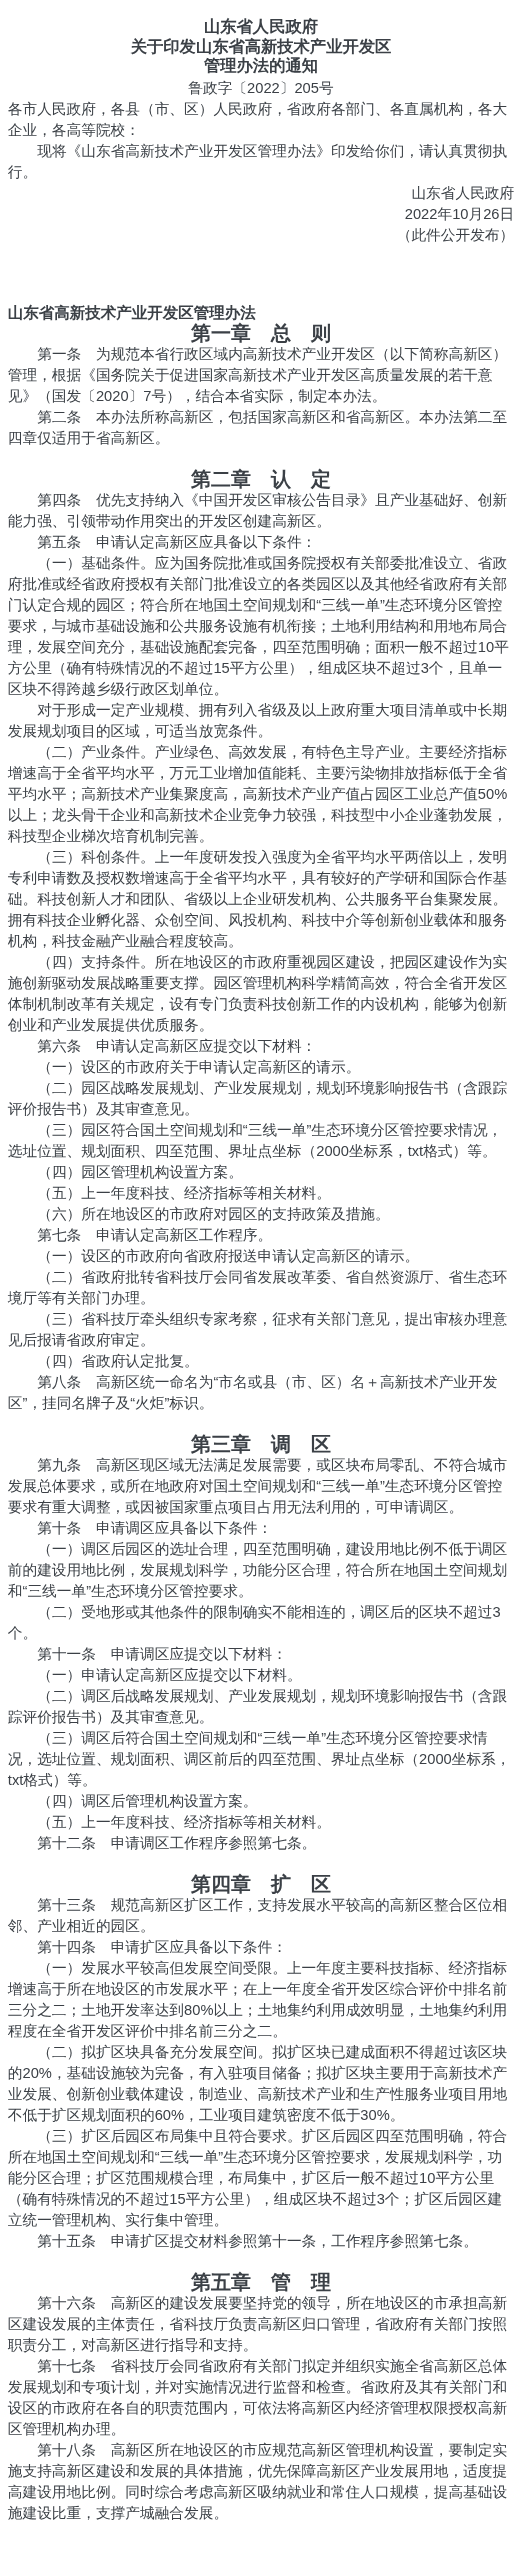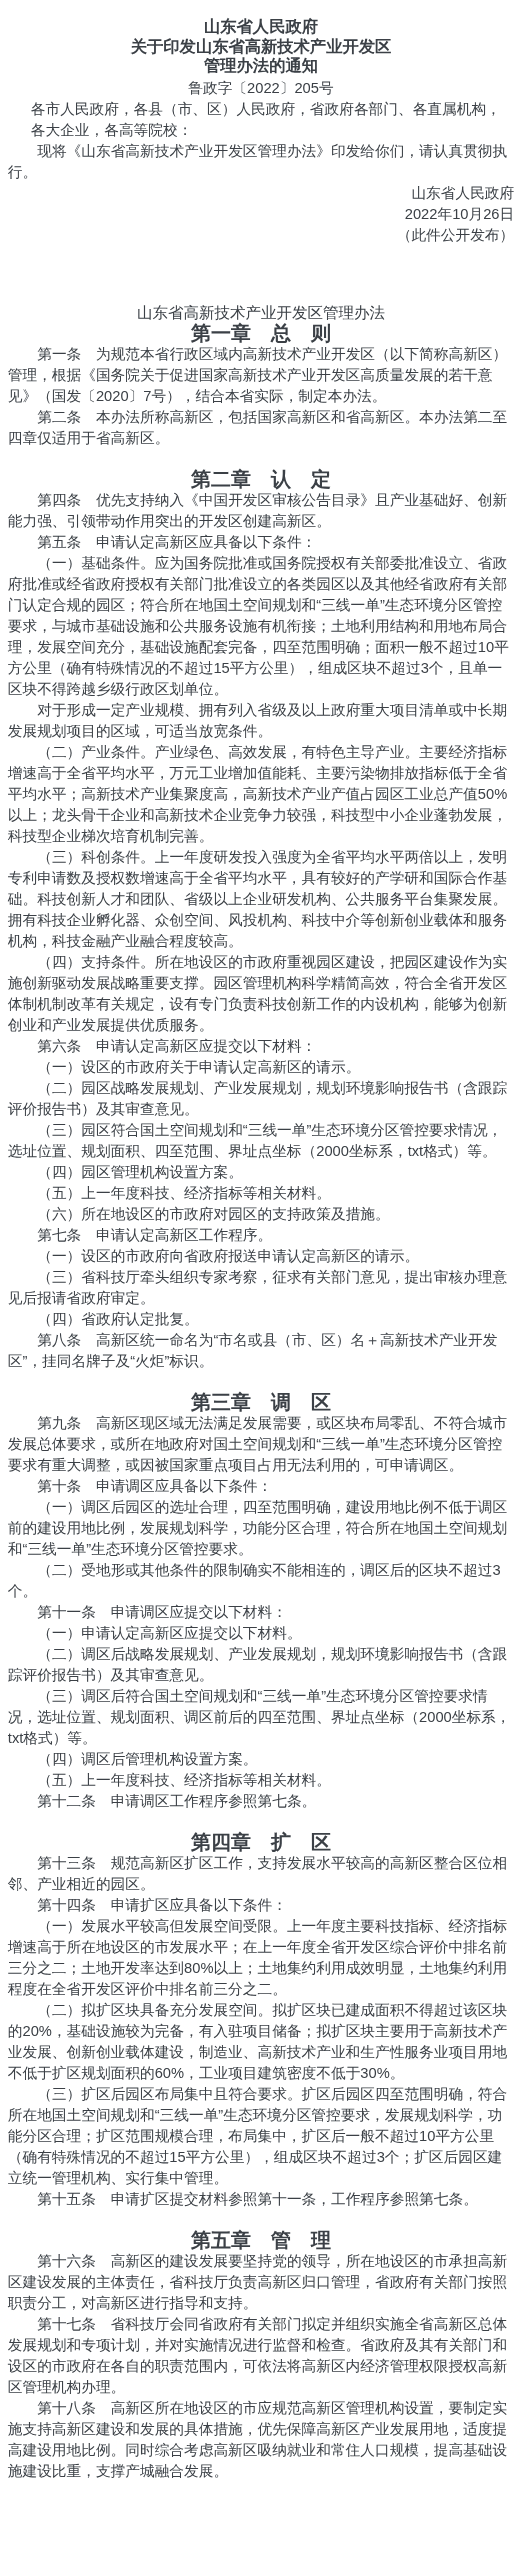--- a/index.html
+++ b/index.html
@@ -12,25 +12,25 @@
     font-family: "Liberation Sans", "DejaVu Sans", sans-serif;
     color: #3b4046;
     font-size: 14.7px;
     line-height: 21px;
     overflow: hidden;
   }
   .notice-head { text-align: center; font-weight: bold; font-size: 16.3px; line-height: 19.4px; padding-top: 6.2px; }
   .notice-head .t { margin: 0; }
   .docnum { text-align: center; font-weight: normal; font-size: 14.7px; line-height: 21px; margin-top: 2.3px; }
   p { margin: 0; }
-  .flush { text-indent: 0; margin-left: 23px; }
+  .flush { text-indent: 0; }
   .para { text-indent: 2em; }
   .sign { text-align: right; }
   .sign div { line-height: 21px; }
-  .body-title { text-align: center; font-weight: normal; font-size: 15.5px; line-height: 21px; margin-top: 56px; }
+  .body-title { text-align: left; font-weight: bold; font-size: 15.5px; line-height: 21px; margin-top: 56px; }
   .chapter-heading { text-align: center; font-weight: bold; font-size: 20px; line-height: 21px; margin-top: 20px; }
   .chapter-heading.first { margin-top: 0; }
 </style>
 </head>
 <body>
 
 <div class="page">
 
   <div class="notice-head">
     <div class="t">山东省人民政府</div>
@@ -68,20 +68,21 @@
     <p class="para">（四）支持条件。所在地设区的市政府重视园区建设，把园区建设作为实施创新驱动发展战略重要支撑。园区管理机构科学精简高效，符合全省开发区体制机制改革有关规定，设有专门负责科技创新工作的内设机构，能够为创新创业和产业发展提供优质服务。</p>
     <p class="para">第六条　申请认定高新区应提交以下材料：</p>
     <p class="para">（一）设区的市政府关于申请认定高新区的请示。</p>
     <p class="para">（二）园区战略发展规划、产业发展规划，规划环境影响报告书（含跟踪评价报告书）及其审查意见。</p>
     <p class="para">（三）园区符合国土空间规划和“三线一单”生态环境分区管控要求情况，选址位置、规划面积、四至范围、界址点坐标（2000坐标系，txt格式）等。</p>
     <p class="para">（四）园区管理机构设置方案。</p>
     <p class="para">（五）上一年度科技、经济指标等相关材料。</p>
     <p class="para">（六）所在地设区的市政府对园区的支持政策及措施。</p>
     <p class="para">第七条　申请认定高新区工作程序。</p>
     <p class="para">（一）设区的市政府向省政府报送申请认定高新区的请示。</p>
+    <p class="para">（二）省政府批转省科技厅会同省发展改革委、省自然资源厅、省生态环境厅等有关部门办理。</p>
     <p class="para">（三）省科技厅牵头组织专家考察，征求有关部门意见，提出审核办理意见后报请省政府审定。</p>
     <p class="para">（四）省政府认定批复。</p>
     <p class="para">第八条　高新区统一命名为“市名或县（市、区）名＋高新技术产业开发区”，挂同名牌子及“火炬”标识。</p>
   </section>
 
   <section>
     <div class="chapter-heading">第三章　调　区</div>
     <p class="para">第九条　高新区现区域无法满足发展需要，或区块布局零乱、不符合城市发展总体要求，或所在地政府对国土空间规划和“三线一单”生态环境分区管控要求有重大调整，或因被国家重点项目占用无法利用的，可申请调区。</p>
     <p class="para">第十条　申请调区应具备以下条件：</p>
     <p class="para">（一）调区后园区的选址合理，四至范围明确，建设用地比例不低于调区前的建设用地比例，发展规划科学，功能分区合理，符合所在地国土空间规划和“三线一单”生态环境分区管控要求。</p>

